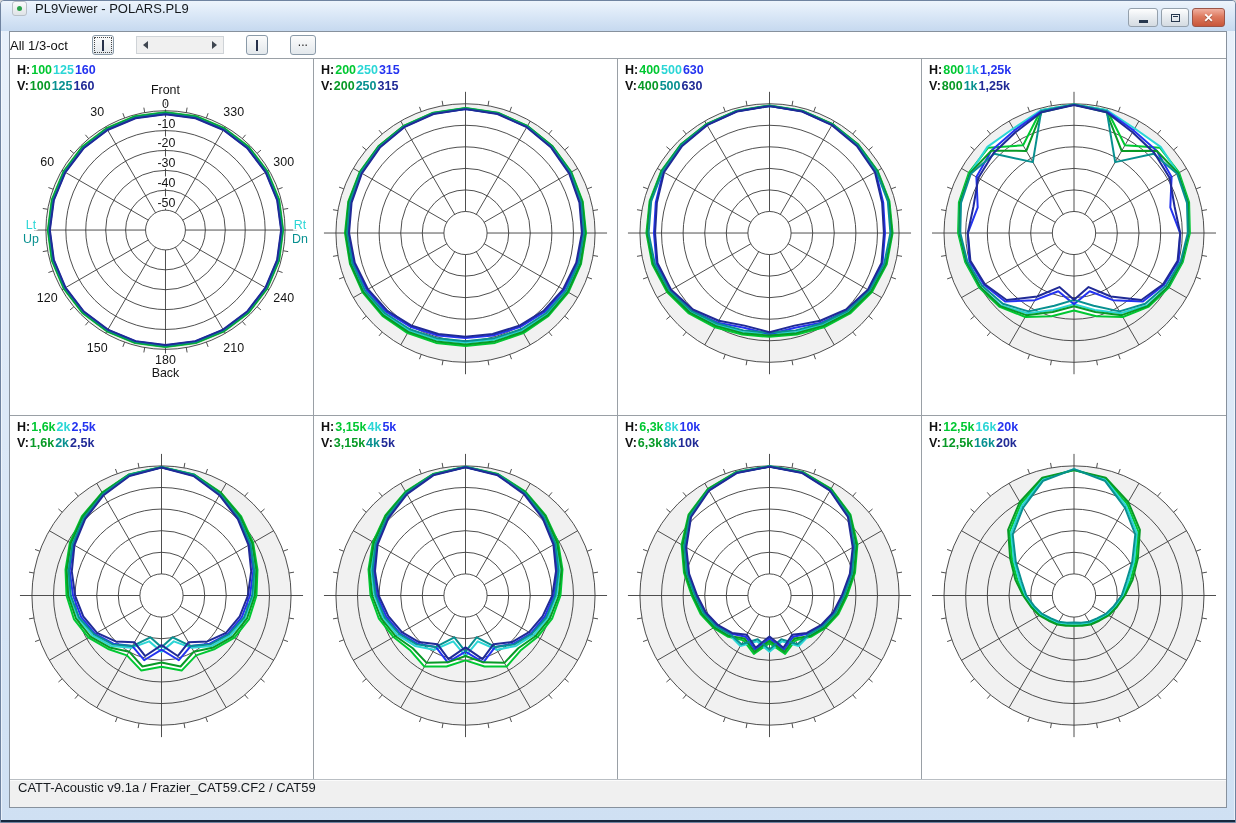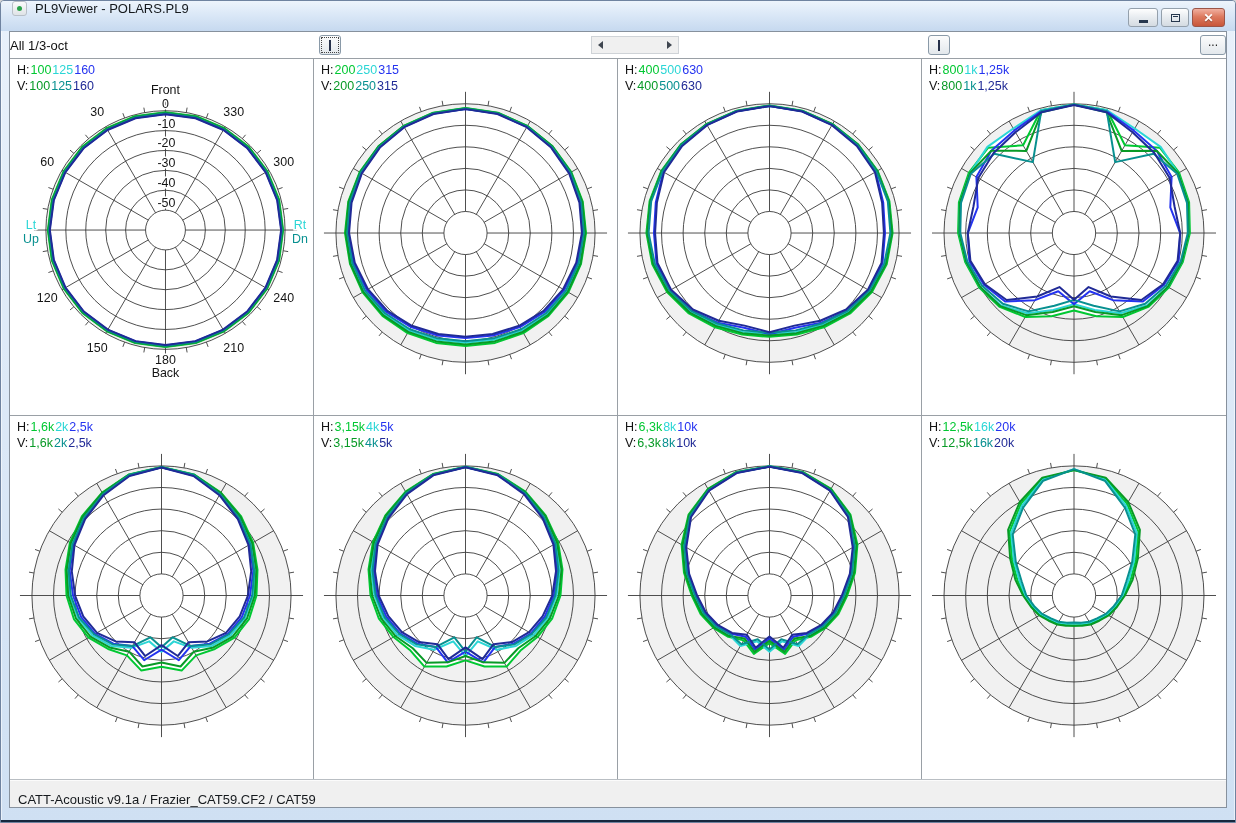--- a/index.html
+++ b/index.html
@@ -38,22 +38,22 @@
   .ic-close{color:#fff;font-size:12px;font-weight:bold;line-height:1;
     text-shadow:0 1px 1px rgba(0,0,0,.35);}
 
   .frame{padding:0 8px 8px 8px;height:785px;}
   .client{
     height:100%;background:#fff;border:1px solid #87919d;
     display:flex;flex-direction:column;
   }
   .toolbar{
     height:27px;background:#fff;border-bottom:1px solid #9aa0a6;
-    display:flex;align-items:center;justify-content:space-between;
-    gap:22px;flex:0 0 auto;
+    display:flex;align-items:center;justify-content:flex-start;
+    padding-right:8px;gap:22px;flex:0 0 auto;
   }
   .tb-label{font-size:13px;color:#111;margin-right:2px;}
   .tb-btn{
     height:20px;border:1px solid #8a9aa8;border-radius:3px;
     background:linear-gradient(#fcfcfc,#e3e8ec);
     display:flex;align-items:center;justify-content:center;
   }
   .tb-btn.sq{width:22px;}
   .tb-btn.more{width:26px;font-size:12px;color:#222;padding-bottom:6px;}
   .tb-btn.focused{outline:1px dotted #444;outline-offset:-3px;}
@@ -62,27 +62,27 @@
     display:flex;align-items:center;justify-content:space-between;}
   .sc-btn{width:17px;height:16px;display:flex;align-items:center;justify-content:center;background:#f0f0f0;}
   .tri-l{width:0;height:0;border:4px solid transparent;border-right:5px solid #3f4650;border-left:none;}
   .tri-r{width:0;height:0;border:4px solid transparent;border-left:5px solid #3f4650;border-right:none;}
 
   .panels{flex:1 1 auto;display:grid;grid-template-columns:1fr 1fr 1fr 1fr;grid-template-rows:357px 1fr;background:#fff;}
   .panel{position:relative;border-right:1px solid #9aa0a6;border-bottom:1px solid #9aa0a6;overflow:hidden;}
   .panel.lastcol{border-right:none;}
   .panel.row2{border-bottom:none;}
   .panel svg{position:absolute;left:0;top:0;width:100%;height:100%;}
-  .hv{position:absolute;left:7px;top:3px;font-size:12.5px;font-weight:normal;line-height:16px;z-index:2;}
+  .hv{position:absolute;left:7px;top:3px;font-size:12.5px;font-weight:bold;line-height:16px;z-index:2;}
   .hv .pfx{color:#111;}
   .hv span{margin-right:1px;}
 
   .statusbar{
     flex:0 0 28px;background:#f0f0f0;border-top:1px solid #b9bec3;
-    display:flex;align-items:flex-end;padding-left:8px;
+    display:flex;align-items:flex-start;padding-left:8px;
     box-shadow:inset 0 1px 0 #fbfbfb;
   }
   .status-text{font-size:13px;color:#15191d;}
   .bottom-edge{position:absolute;left:0;right:0;bottom:0;height:2px;background:#16273e;}
 </style>
 </head>
 <body>
 
 <div class="window">
   <div class="titlebar">

